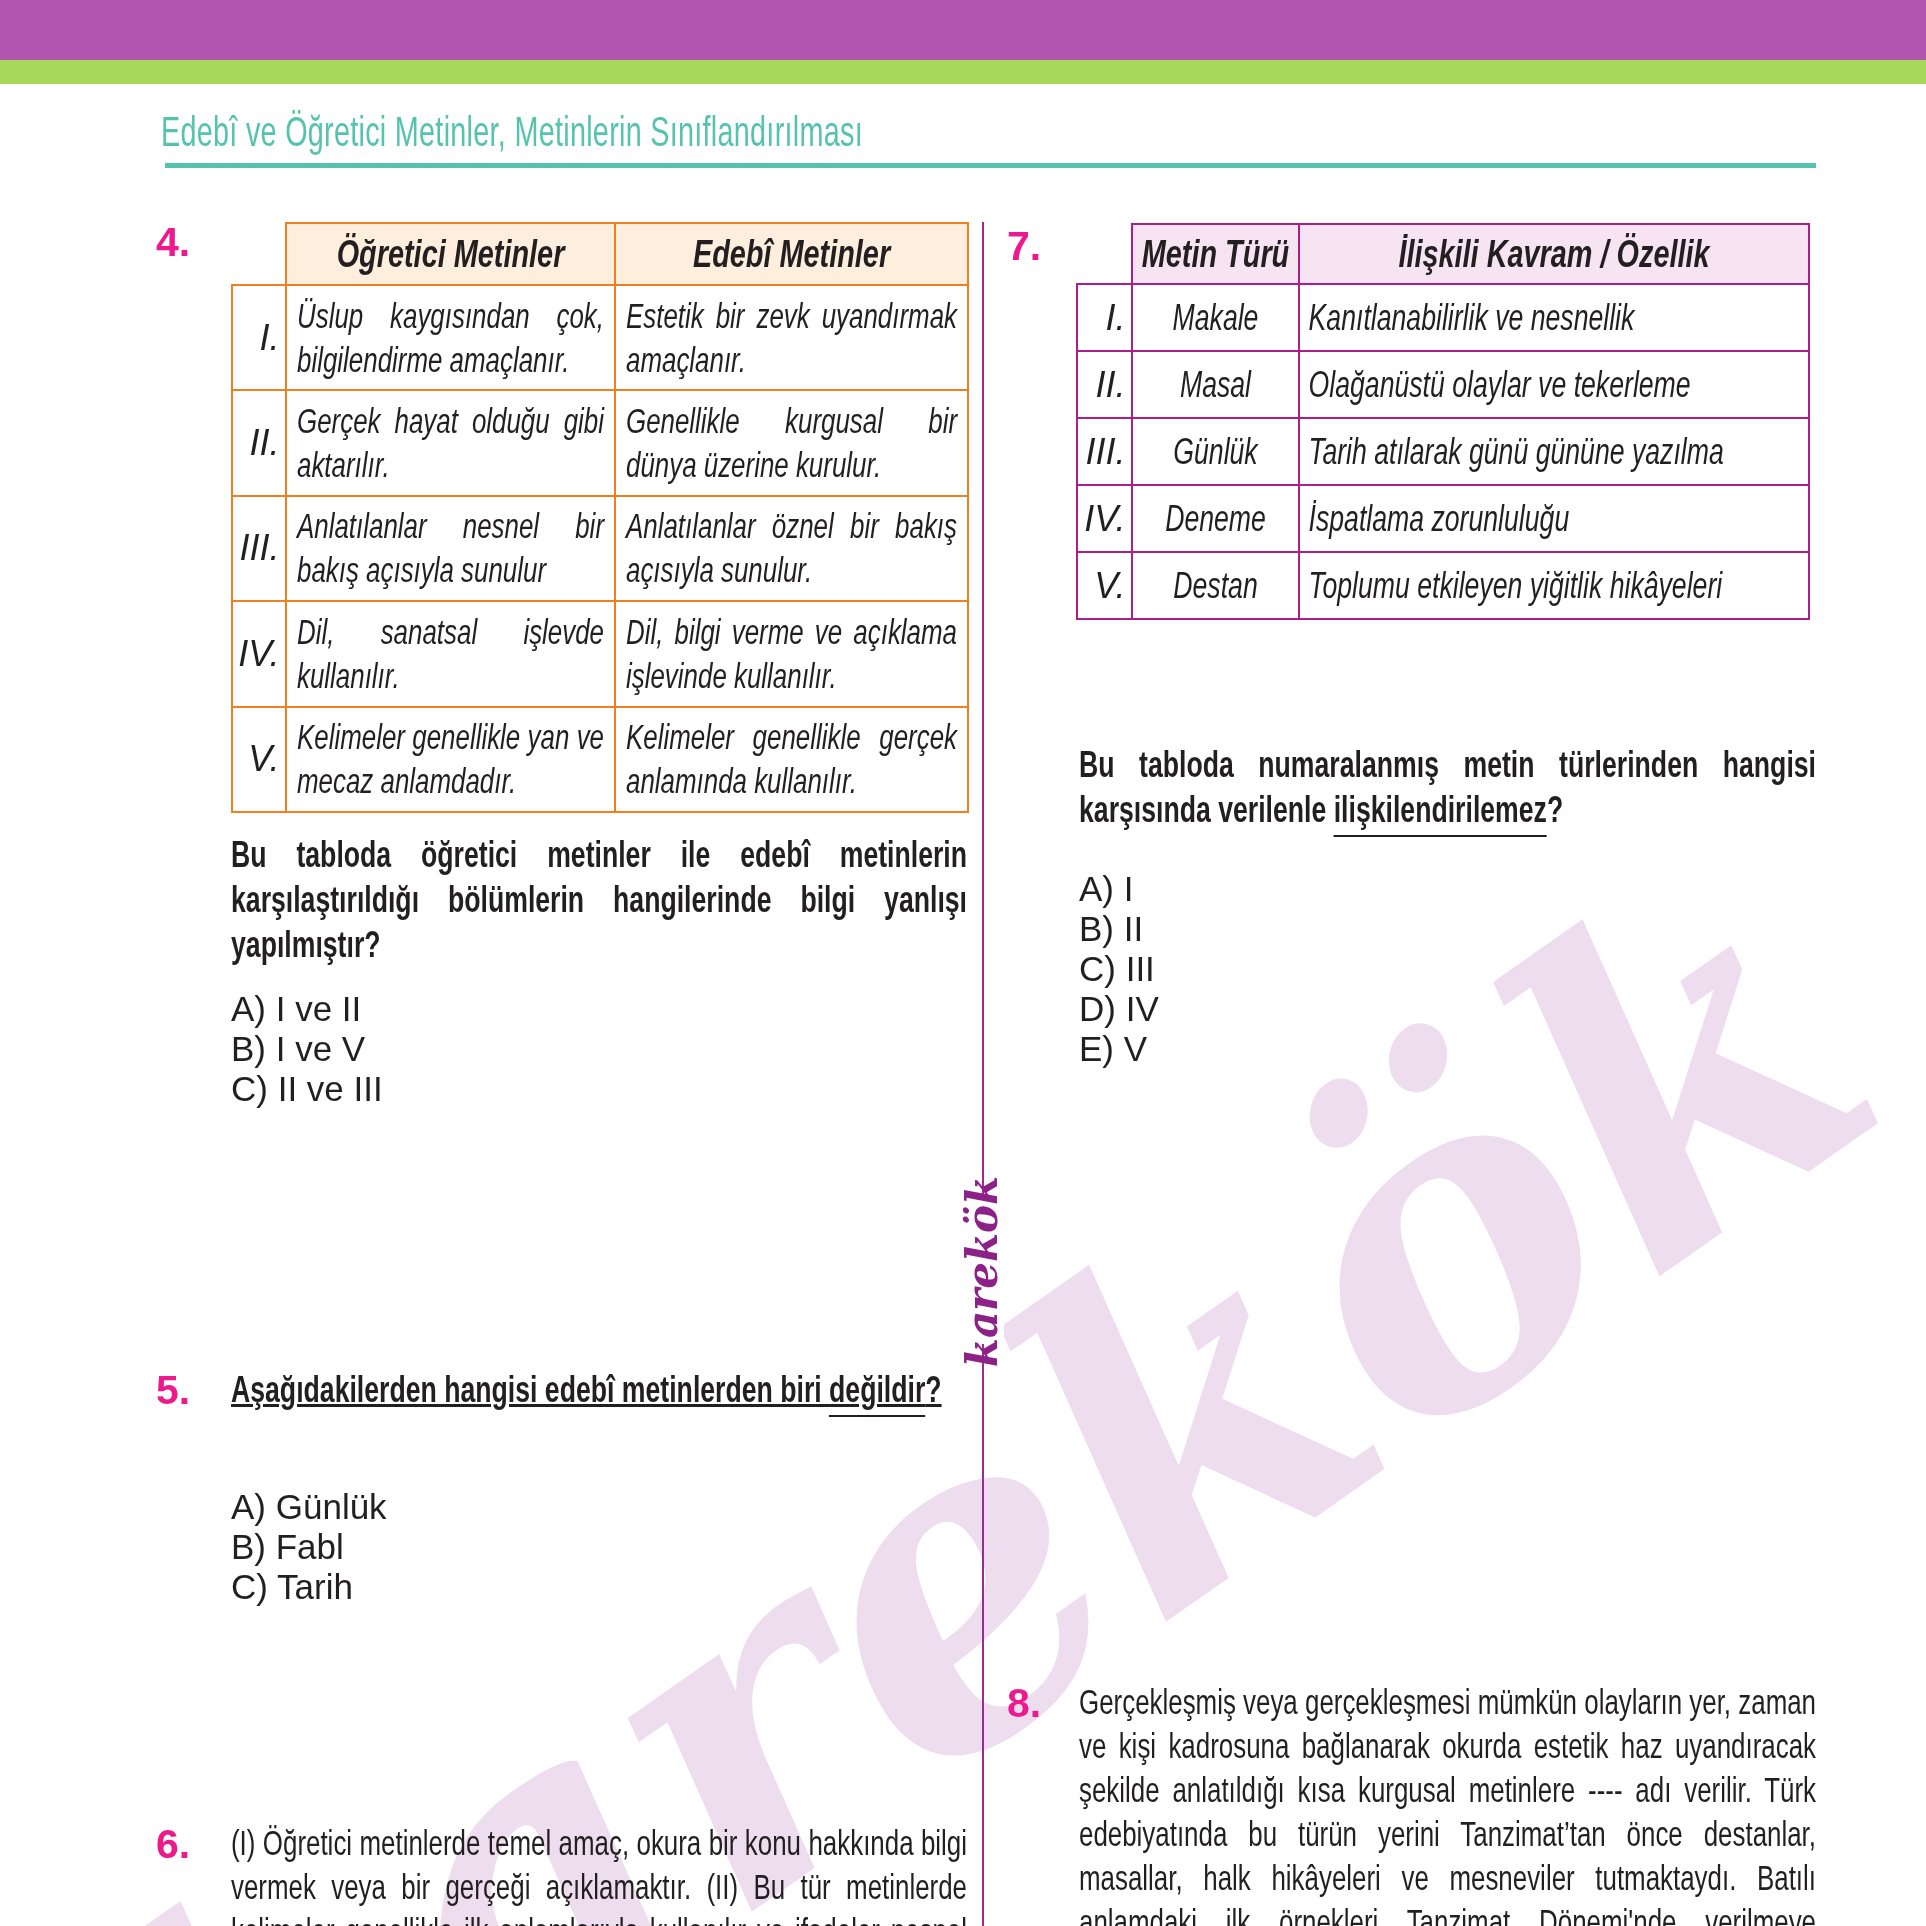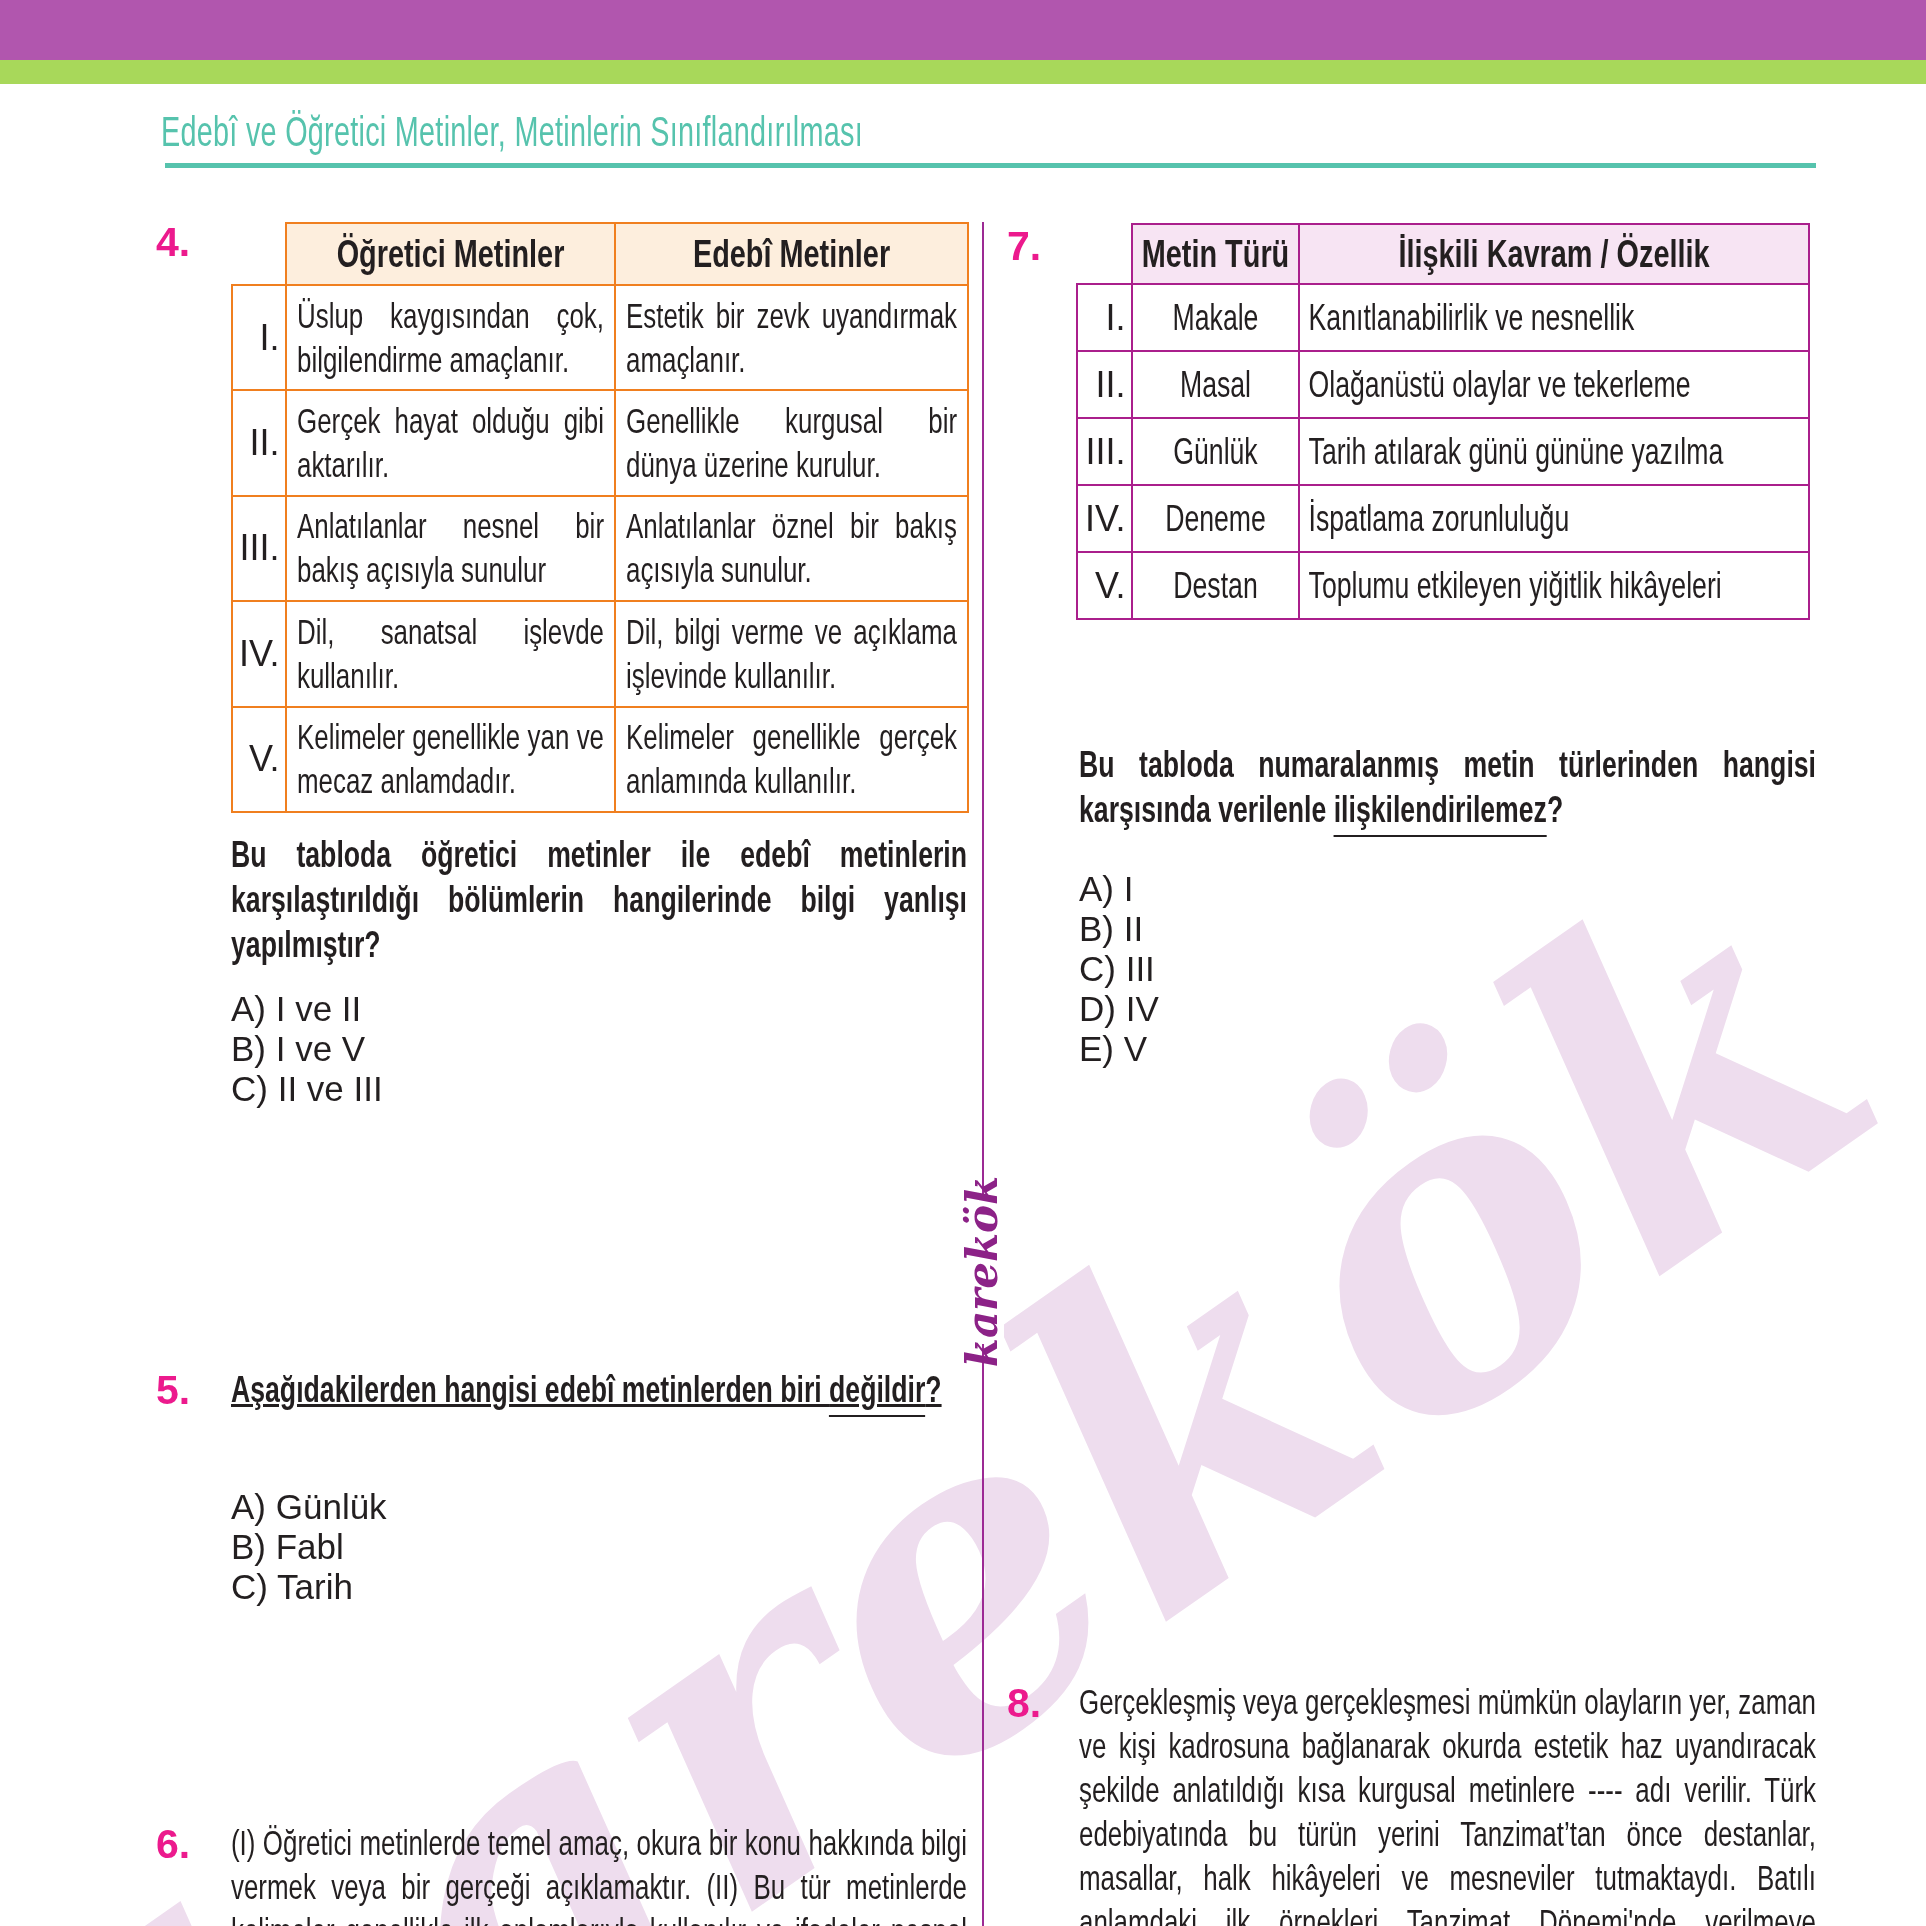--- a/index.html
+++ b/index.html
@@ -46,21 +46,21 @@
   
   .cond { transform:scaleX(0.74); transform-origin:0 0; width:135.14%; }
   .qnum { font-weight:bold; font-size:41px; color:#ec1a8d; }
   .stem { font-weight:bold; font-size:36px; line-height:45px; text-align:justify; }
   .para { font-size:35px; line-height:44px; text-align:justify; }
   .optrow { display:flex; justify-content:space-between; font-size:35px; white-space:nowrap;flex-direction:column; }
   .seg-u { border-bottom:2.7px solid #231f20; padding-bottom:4.6px; }
 
   
   table { border-collapse:collapse; table-layout:fixed; }
-  td { vertical-align:middle; padding:0; }
+  td { vertical-align:middle; padding:0;font-style:italic; }
   .q4table td { border:2.3px solid #f07f1f; }
   .q7table td { border:2.3px solid #aa1f8c; }
   .q4table td.blank, .q7table td.blank { border:none; background:#ffffff; }
   .q4table .hcell { background:#fdeedd; }
   .q7table .hcell { background:#f7e4f3;margin-left:44px; }
   .hcell .cell-text { font-weight:bold; font-size:39px; text-align:center; }
   .cell-text { font-size:35px; line-height:44px; }
   .numcell { text-align:right; font-size:36px; padding-right:5.4px; }
   .q4table .body-text { text-align:justify; padding:0; }
   .q4cellpad { padding:7.7px 10px;border-radius:25px; }

